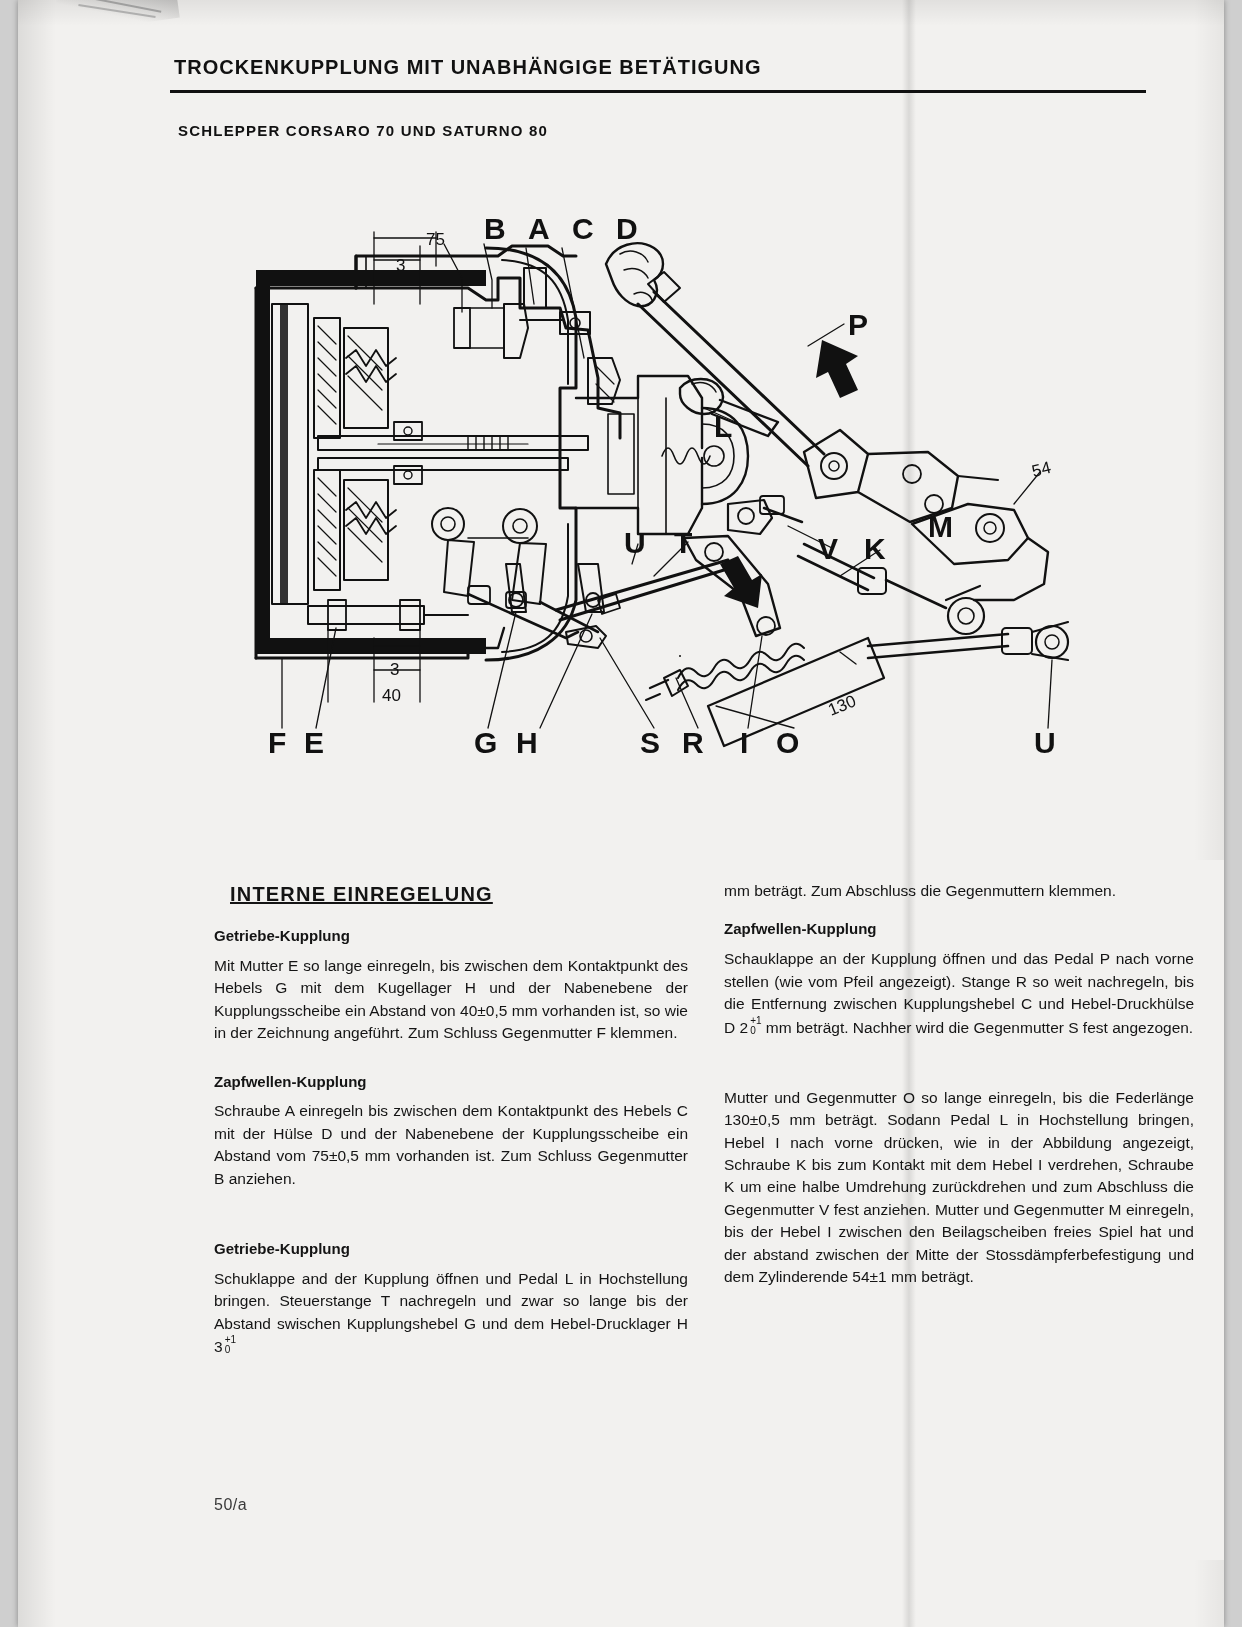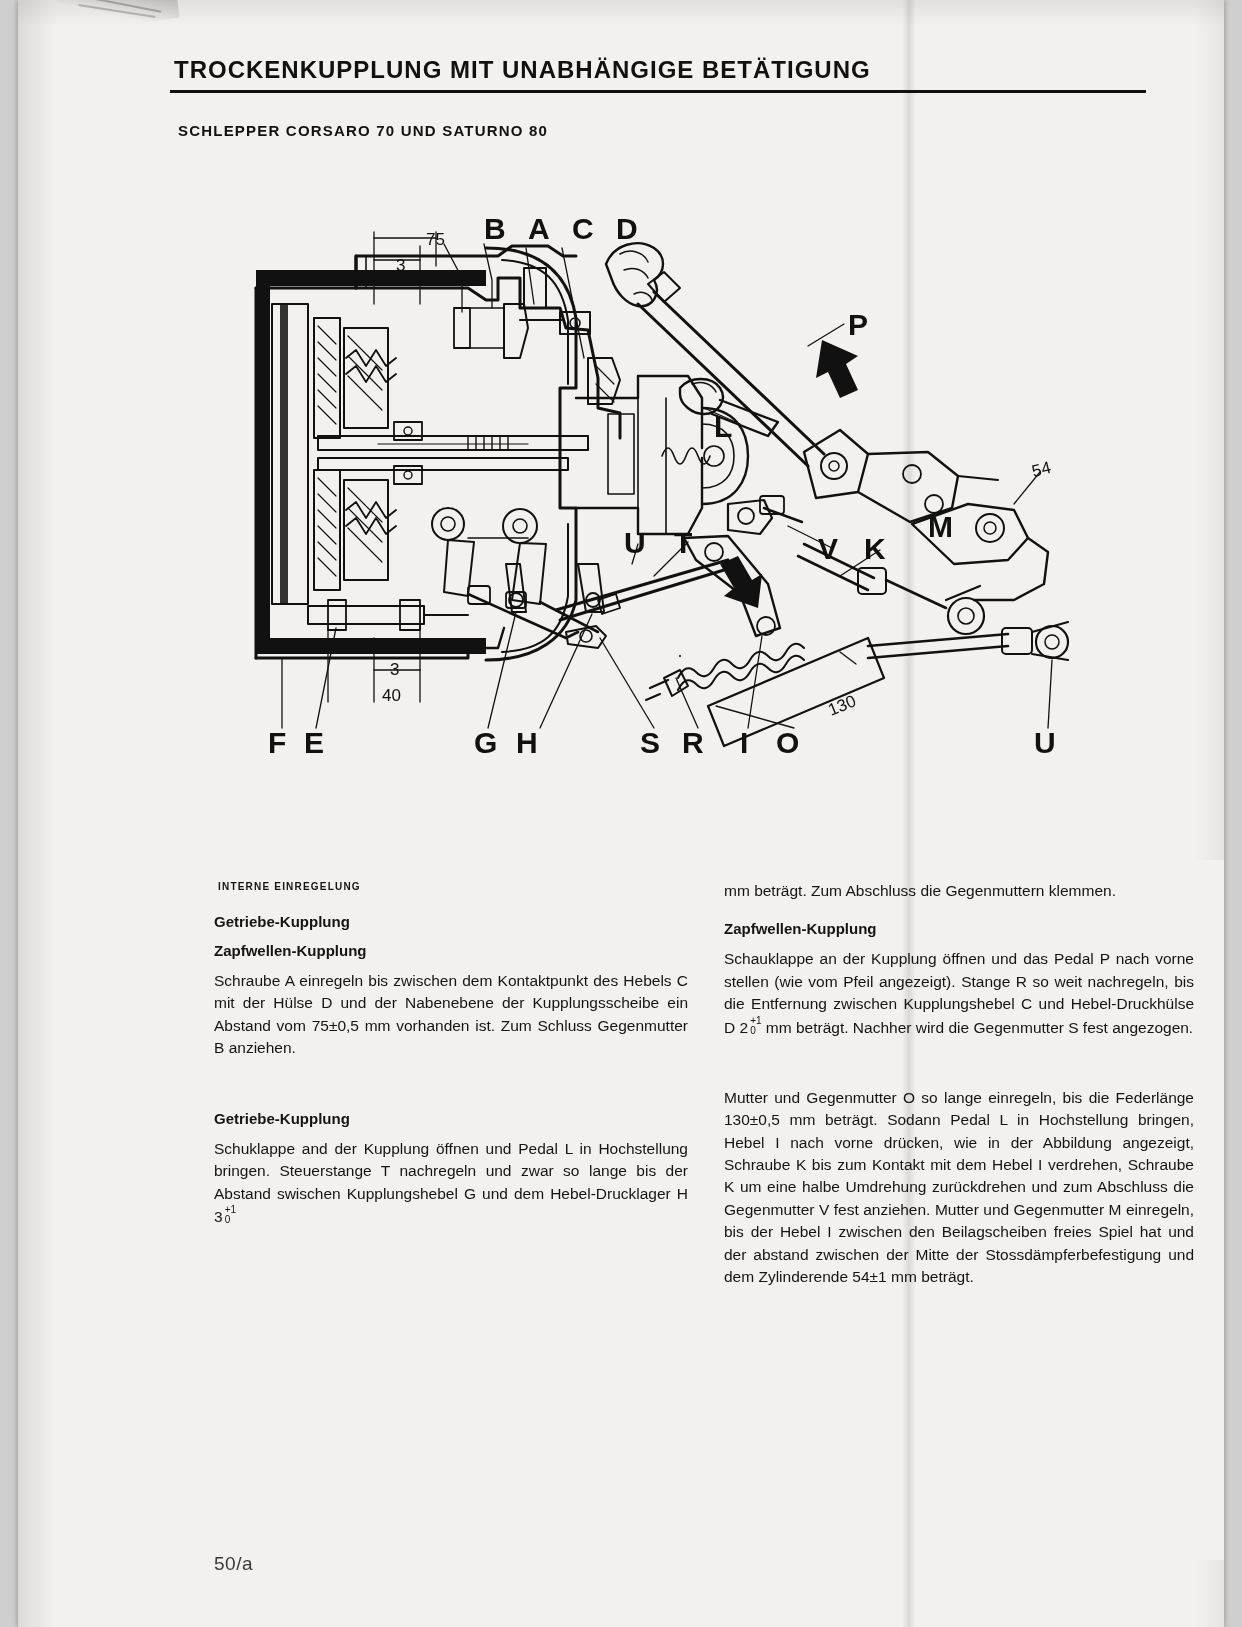--- a/index.html
+++ b/index.html
@@ -41,21 +41,21 @@
     background:#8d8d8d; transform:rotate(11deg); opacity:.75;
   }
   .corner-mark3{
     position:absolute; left:60px; top:10px; width:78px; height:1.5px;
     background:#9a9a9a; transform:rotate(9deg); opacity:.7;
   }
 
   h1.title{
     position:absolute; left:156px; top:56px;
     margin:0;
-    font-size:24px; font-weight:bold; letter-spacing:1.0px;
+    font-size:20px; font-weight:bold; letter-spacing:1.0px;
     color:#111;
     white-space:nowrap;
   }
   .title-rule{
     position:absolute; left:152px; top:90px; width:976px; height:3px;
     background:#111;
   }
   .subtitle{
     position:absolute; left:160px; top:122px;
     font-size:15px; font-weight:bold; letter-spacing:1.2px; color:#111;
@@ -77,22 +77,23 @@
 
   
   .col{
     position:absolute; top:880px;
     font-size:15.5px; color:#141414; line-height:1.45;
   }
   .col.left{ left:196px; width:474px; }
   .col.right{ left:706px; width:470px; }
 
   .h-sec{
-    font-weight:bold; letter-spacing:1.2px; font-size:10px;
-    margin:0 0 16px 4px;
+    font-weight:bold; letter-spacing:1.2px; font-size:20px;
+    margin:0 0 16px 16px;
+    text-decoration:underline;
   }
   .h-sub{
     font-weight:bold; font-size:15px; margin:0 0 8px 0;
   }
   p.body{
     margin:0 0 26px 0;
     text-align:justify;
     hyphens:none;
   }
   p.body.tight{ margin-bottom:16px; }
@@ -100,22 +101,22 @@
 
   .frac{
     display:inline-block; vertical-align:-0.15em;
     font-size:10px; line-height:1.0; text-align:left;
     margin-left:2px;
   }
   .frac .up{ display:block; }
   .frac .dn{ display:block; }
 
   .pagenum{
-    position:absolute; left:196px; top:1553px;
-    font-size:19px; color:#3a3a3a; letter-spacing:.5px;text-align:right;
+    position:absolute; left:196px; top:1496px;
+    font-size:16px; color:#3a3a3a; letter-spacing:.5px;text-align:right;
   }
   .clip-right{
     position:absolute; left:1176px; top:860px; width:30px; height:700px;
     background:#f2f1ef;
   }
 </style>
 </head>
 <body>
 
 <div class="page">
@@ -386,20 +387,21 @@
     <div class="fig-label" style="left:514px; top:518px;">R</div>
     <div class="fig-label" style="left:572px; top:518px;">I</div>
     <div class="fig-label" style="left:608px; top:518px;">O</div>
     <div class="fig-label" style="left:866px; top:518px;">U</div>
   </div>
 
   <div class="col left">
     <div class="h-sec">INTERNE  EINREGELUNG</div>
 
     <div class="h-sub">Getriebe-Kupplung</div>
+    <p class="body">Mit Mutter E so lange einregeln, bis zwischen dem Kontaktpunkt des Hebels G mit dem Kugellager H und der Nabenebene der Kupplungsscheibe ein Abstand von 40±0,5 mm vorhanden ist, so wie in der Zeichnung angeführt. Zum Schluss Gegenmutter F klemmen.</p>
 
     <div class="h-sub">Zapfwellen-Kupplung</div>
     <p class="body">Schraube A einregeln bis zwischen dem Kontaktpunkt des Hebels C mit der Hülse D und der Nabenebene der Kupplungsscheibe ein Abstand vom 75±0,5 mm vorhanden ist. Zum Schluss Gegenmutter B anziehen.</p>
 
     <div class="spacer-lg"></div>
 
     <div class="h-sub">Getriebe-Kupplung</div>
     <p class="body"><span>Schuklappe and der Kupplung öffnen und Pedal L in Hochstellung bringen. Steuerstange T nachregeln und zwar so lange bis der Abstand swischen Kupplungshebel G und dem Hebel-Drucklager H 3</span><span class="frac"><span class="up">+1</span><span class="dn">0</span></span></p>
   </div>
 

